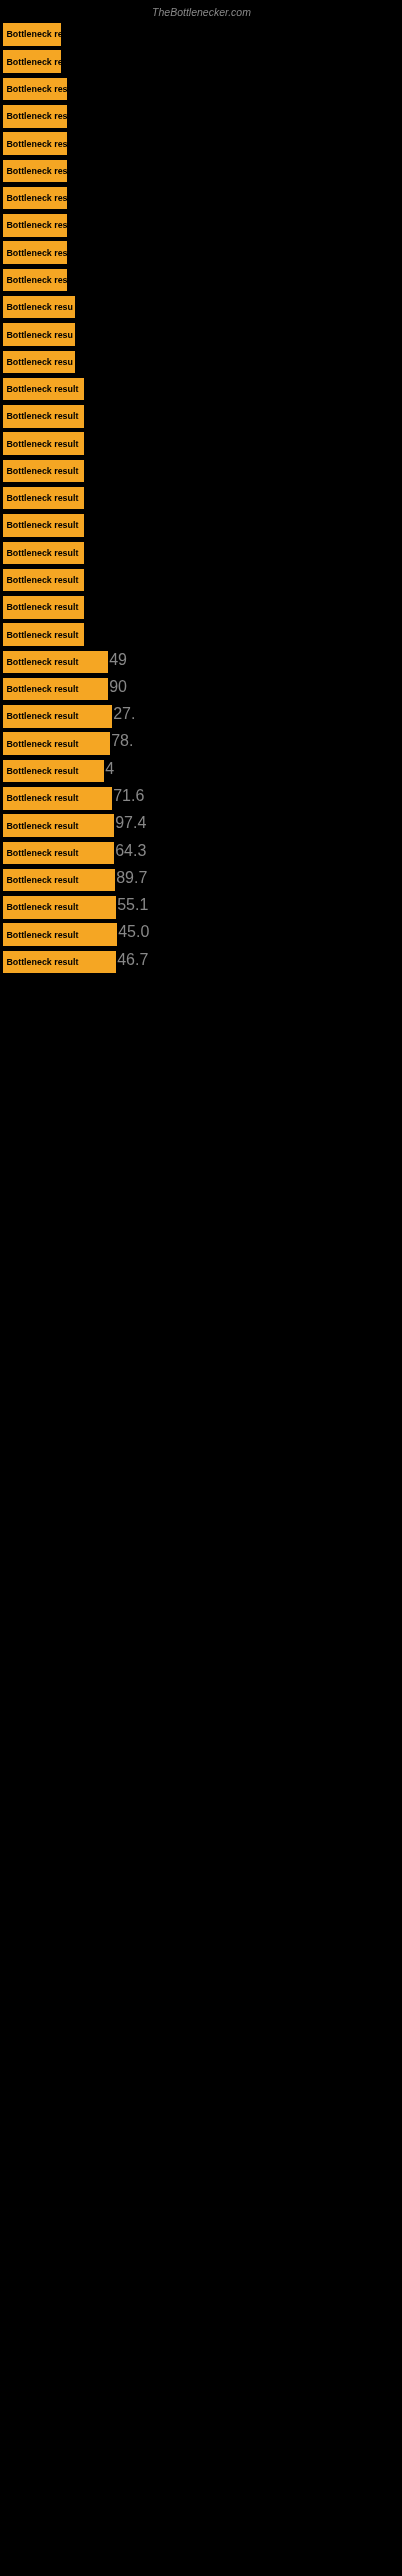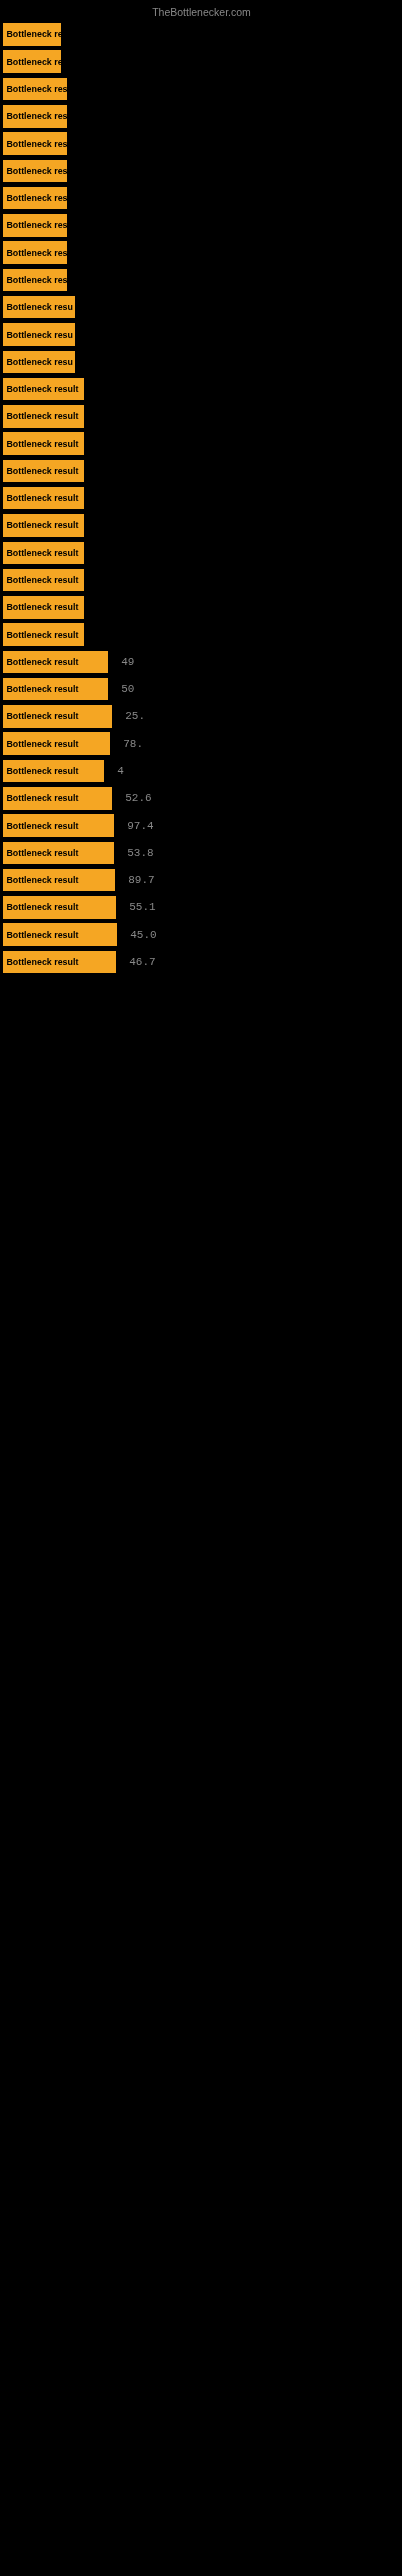--- a/index.html
+++ b/index.html
@@ -12,49 +12,48 @@
       width: 403px;
       font-family: Arial, sans-serif;
       color: #000;
     }
     .header {
       text-align: center;
       padding: 6.4px 0 3.2px 0;
       color: #888;
       font-size: 10.5px;
       background: #000;
+      font-style: italic;
     }
     .row {
       display: flex;
       align-items: center;
       margin: 0 0 1.6px 0;
       padding: 1.6px 0;
     }
     .bar-container {
       display: flex;
-      align-items: center;
       padding-left: 3.2px;
     }
     .bar {
       background-color: #f5a623;
       height: 22.5px;
       display: flex;
       align-items: center;
       padding: 0 3.2px;
       font-size: 8.9px;
       font-weight: bold;
       color: #000;
       white-space: nowrap;
     }
     .value {
       color: #888;
-      font-size: 11px;
-      margin-left: 13px;
+      font-size: 16px;
+      margin-left: 1px;
       white-space: nowrap;
-      font-family: Liberation Mono, monospace;
     }
   </style>
 </head>
 <body>
 
 <div>
   <div class="header">
     <span>TheBottlenecker.com</span>
   </div>
 </div>
@@ -177,57 +176,57 @@
     </div>
     <div class="row">
       <div class="bar-container">
         <div class="bar" style="width: 105px;">Bottleneck result</div>
         <span class="value">49</span>
       </div>
     </div>
     <div class="row">
       <div class="bar-container">
         <div class="bar" style="width: 105px;">Bottleneck result</div>
-        <span class="value">50</span>
+        <span class="value">90</span>
       </div>
     </div>
     <div class="row">
       <div class="bar-container">
         <div class="bar" style="width: 109px;">Bottleneck result</div>
-        <span class="value">25.</span>
+        <span class="value">27.</span>
       </div>
     </div>
     <div class="row">
       <div class="bar-container">
         <div class="bar" style="width: 107px;">Bottleneck result</div>
         <span class="value">78.</span>
       </div>
     </div>
     <div class="row">
       <div class="bar-container">
         <div class="bar" style="width: 101px;">Bottleneck result</div>
         <span class="value">4</span>
       </div>
     </div>
     <div class="row">
       <div class="bar-container">
         <div class="bar" style="width: 109px;">Bottleneck result</div>
-        <span class="value">52.6</span>
+        <span class="value">71.6</span>
       </div>
     </div>
     <div class="row">
       <div class="bar-container">
         <div class="bar" style="width: 111px;">Bottleneck result</div>
         <span class="value">97.4</span>
       </div>
     </div>
     <div class="row">
       <div class="bar-container">
         <div class="bar" style="width: 111px;">Bottleneck result</div>
-        <span class="value">53.8</span>
+        <span class="value">64.3</span>
       </div>
     </div>
     <div class="row">
       <div class="bar-container">
         <div class="bar" style="width: 112px;">Bottleneck result</div>
         <span class="value">89.7</span>
       </div>
     </div>
     <div class="row">
       <div class="bar-container">

